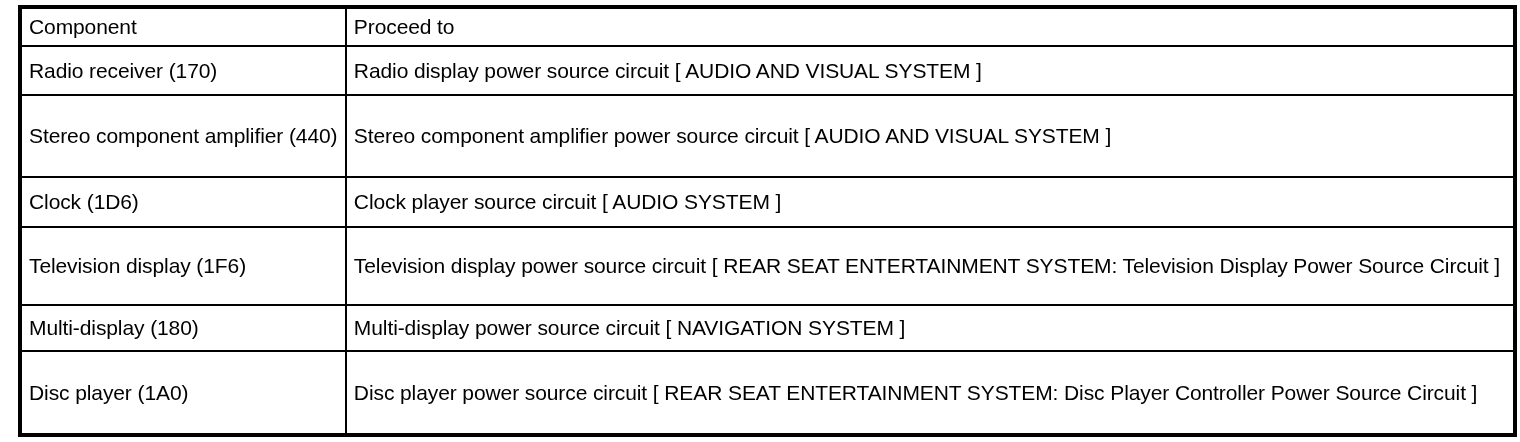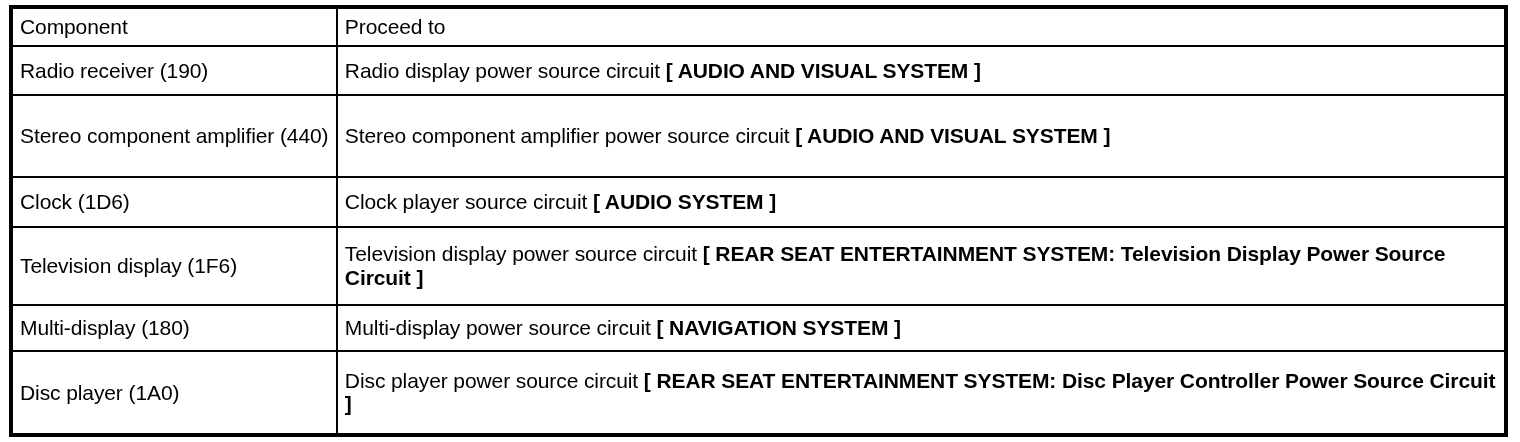--- a/index.html
+++ b/index.html
@@ -9,21 +9,21 @@
   }
   body {
     width: 1520px;
     height: 442px;
     font-family: "Liberation Sans", sans-serif;
     color: #000000;
     overflow: hidden;
   }
   .table-wrap {
     position: absolute;
-    left: 9px;
+    left: 18px;
     top: 5px;
     width: 1499px;
     height: 432px;
     box-sizing: border-box;
   }
   table.proc-table {
     border-collapse: collapse;
     table-layout: fixed;
     width: 1499px;
     height: 432px;
@@ -47,21 +47,21 @@
   thead th {
     text-align: center;
     font-weight: bold;
     font-size: 21px;
     height: 36px;
   }
   .cell-text {
     display: block;
   }
   .ref {
-    font-weight: bold;
+    font-weight: normal;
   }
   
   tr.r-radio   td { height: 41px; }
   tr.r-stereo  td { height: 69px; }
   tr.r-clock   td { height: 41px; }
   tr.r-tv      td { height: 66px; }
   tr.r-multi   td { height: 38px; }
   tr.r-nav     td { height: 39px; }
   tr.r-disc    td { height: 70px; }
 </style>
@@ -76,21 +76,21 @@
     </colgroup>
     <thead>
       <tr>
         <th>Component</th>
         <th>Proceed to</th>
       </tr>
     </thead>
     <tbody>
       <tr class="r-radio">
         <td>
-          <span class="cell-text">Radio receiver (190)</span>
+          <span class="cell-text">Radio receiver (170)</span>
         </td>
         <td>
           <span>Radio display power source circuit </span><span class="ref">[ AUDIO AND VISUAL SYSTEM ]</span>
         </td>
       </tr>
       <tr class="r-stereo">
         <td>
           <span class="cell-text">Stereo component amplifier (440)</span>
         </td>
         <td>

